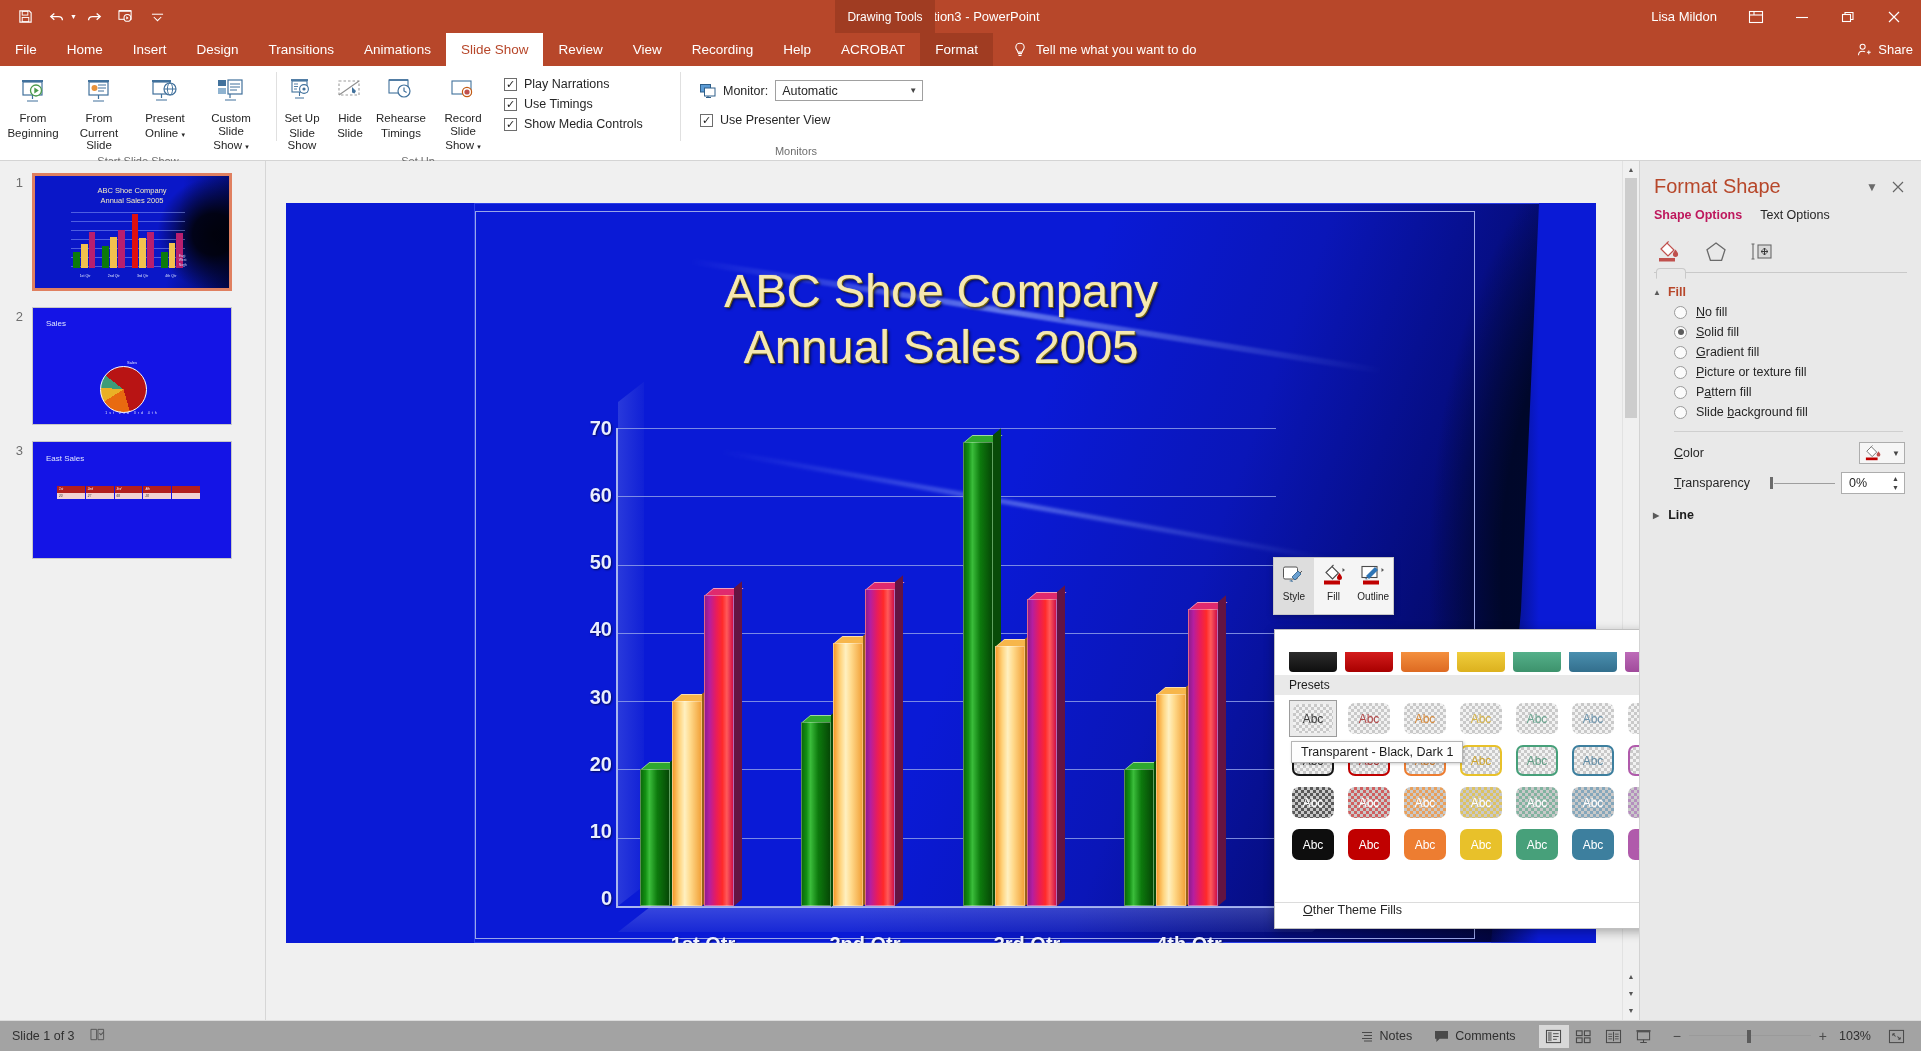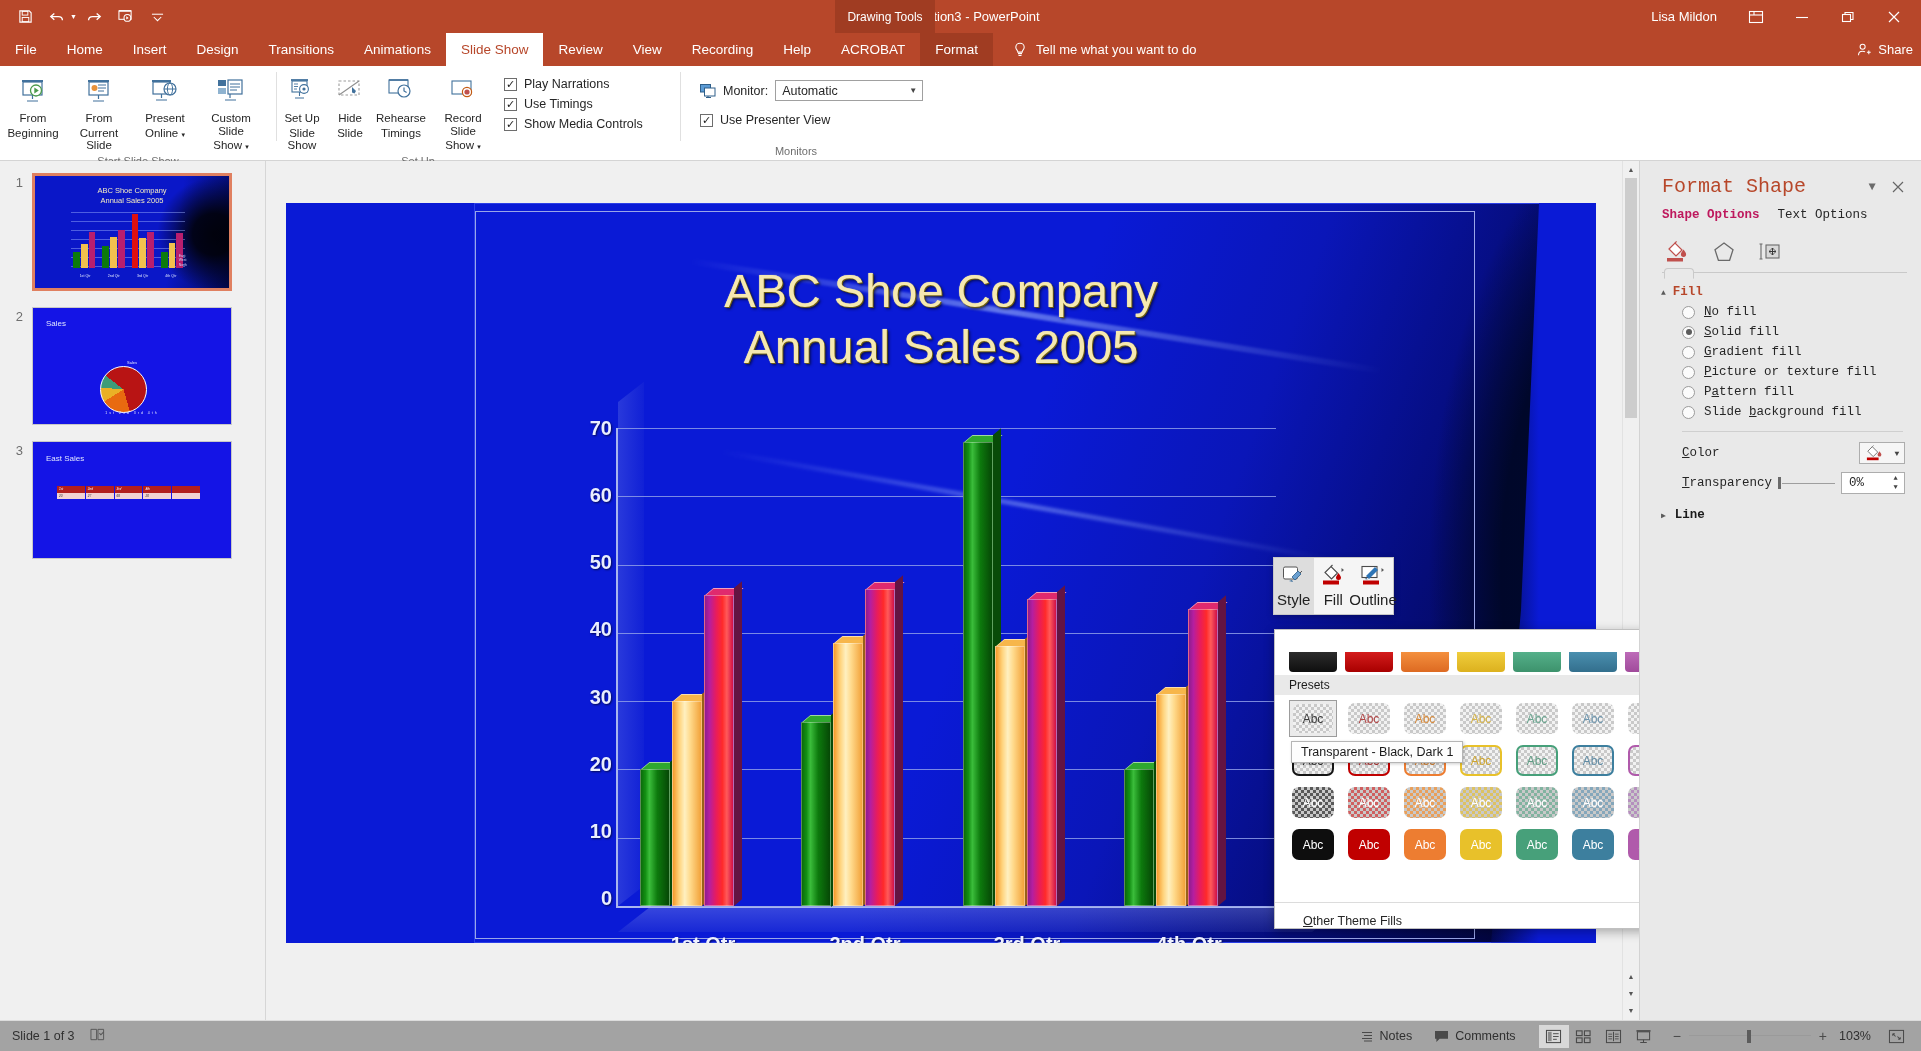--- a/index.html
+++ b/index.html
@@ -263,21 +263,21 @@
   .x-axis-labels span { width:130px; text-align:center; }
 
   
   .minitb {
     position:absolute; left:1007px; top:396px; width:121px; height:58px;
     background:#f5f5f5; border:1px solid #c7c7c7; display:flex; align-items:flex-start;
     box-shadow:0 2px 6px rgba(0,0,0,.25); z-index:30;
   }
   .mtb-item {
     width:40px; height:100%; display:flex; flex-direction:column; align-items:center;
-    padding-top:4px; font-size:15px; color:#222;
+    padding-top:4px; font-size:10px; color:#222;
   }
   .mtb-item.sel { background:#ddd; }
   .mtb-ic { height:28px; display:flex; align-items:center; justify-content:center; }
   .mtb-lbl { margin-top:1px; }
 
   
   .gallery {
     position:absolute; left:1008px; top:468px; width:412px; height:300px;
     background:#fff; border:1px solid #c0c0c0; box-shadow:0 3px 10px rgba(0,0,0,.3);
     z-index:25; display:flex; flex-direction:column;
@@ -296,43 +296,42 @@
   .checker {
     position:absolute; inset:3px; border-radius:7px;
     background-image:
       linear-gradient(45deg,#c9c9c9 25%,transparent 25%,transparent 75%,#c9c9c9 75%),
       linear-gradient(45deg,#c9c9c9 25%,transparent 25%,transparent 75%,#c9c9c9 75%);
     background-size:6px 6px; background-position:0 0,3px 3px; background-color:#f2f2f2;
   }
   .abc { position:relative; z-index:2; }
   .gal-cell.selected { border:1px solid #9c9c9c; background:#ebebeb; }
   .gal-footer {
-    height:26px; border-top:1px solid #dcdcdc; display:flex; align-items:flex-end;
+    height:26px; border-top:1px solid #dcdcdc; display:flex; align-items:flex-start;
     justify-content:space-between; padding:0 10px 0 28px; font-size:12.5px;
   }
   .tooltip {
     position:absolute; left:1025px; top:580px; background:#fdfdfd; border:1px solid #b5b5b5;
     padding:3px 9px; font-size:12.5px; color:#1a1a1a; z-index:40;
     box-shadow:1px 1px 3px rgba(0,0,0,.2); white-space:nowrap;
   }
 
   
   .vscroll {
     position:absolute; right:0; top:0; bottom:0; width:17px; background:#f0f0f0;
     border-left:1px solid #e2e2e2;
   }
   .vs-btn { height:17px; display:flex; align-items:center; justify-content:center; font-size:7px; color:#555; }
   .vs-thumb { position:absolute; left:2px; right:2px; top:17px; height:240px; background:#cdcdcd; }
   .vs-extra { position:absolute; left:0; right:0; bottom:0; height:52px; background:#f0f0f0; }
 
   
   .fspane {
     width:282px; background:#e9e9e9; border-left:1px solid #d3d3d3; position:relative;
-    padding:0 0 0 8px;
-    font-family:Liberation Mono, monospace;
+    padding:0 0 0 0;
   }
   .fs-head { display:flex; align-items:center; padding:14px 10px 4px 14px; }
   .fs-title { font-size:20px; color:#b7472a; flex:1; }
   .fs-hb { width:26px; height:22px; display:flex; align-items:center; justify-content:center;
     color:#6b6b6b; font-size:12px; }
   .fs-tabs { display:flex; gap:18px; padding:6px 0 0 14px; font-size:12.5px; }
   .fs-tab { padding-bottom:4px; }
   .fs-tab.active { font-weight:bold; color:#be185d; }
   .fs-icons { display:flex; gap:18px; padding:9px 0 0 16px; align-items:flex-end; height:40px; }
   .fs-icon { width:28px; height:28px; display:flex; align-items:center; justify-content:center; }

